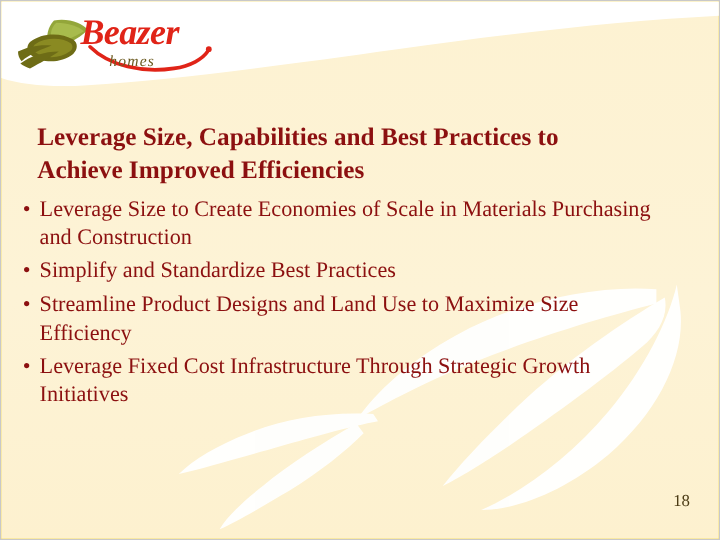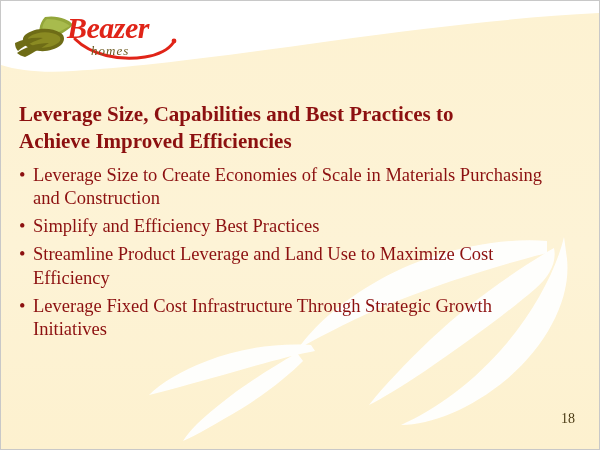--- a/index.html
+++ b/index.html
@@ -97,21 +97,21 @@
     left: 16px;
     top: 100px;
     width: 556px;
   }
   .subhead {
     font-family: "Liberation Serif", serif;
     font-weight: bold;
     font-size: 21px;
     line-height: 1.30;
     color: #8c1010;
-    margin: 0 0 8px 2px;
+    margin: 0 0 8px 14px;
     width: 468px;
   }
   .bullets {
     list-style: none;
     margin: 0;
     padding: 0;
   }
   .bullet {
     position: relative;
     font-family: "Liberation Serif", serif;
@@ -194,25 +194,25 @@
 
   <div class="body-block">
     <div class="subhead">Leverage Size, Capabilities and Best Practices to Achieve Improved Efficiencies</div>
     <ul class="bullets">
       <li class="bullet">
         <span class="bullet-dot">•</span>
         <span class="bullet-text">Leverage Size to Create Economies of Scale in Materials Purchasing and Construction</span>
       </li>
       <li class="bullet">
         <span class="bullet-dot">•</span>
-        <span class="bullet-text">Simplify and Efficiency Best Practices</span>
-      </li>
-      <li class="bullet">
-        <span class="bullet-dot">•</span>
-        <span class="bullet-text">Streamline Product Leverage and Land Use to Maximize Cost Efficiency</span>
+        <span class="bullet-text">Simplify and Standardize Best Practices</span>
+      </li>
+      <li class="bullet">
+        <span class="bullet-dot">•</span>
+        <span class="bullet-text">Streamline Product Designs and Land Use to Maximize Size Efficiency</span>
       </li>
       <li class="bullet">
         <span class="bullet-dot">•</span>
         <span class="bullet-text">Leverage Fixed Cost Infrastructure Through Strategic Growth Initiatives</span>
       </li>
     </ul>
   </div>
 
   <div class="page-number">18</div>
 

